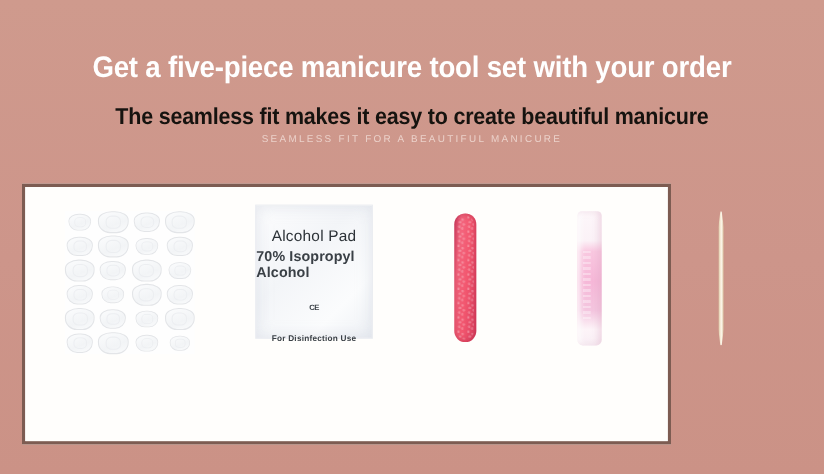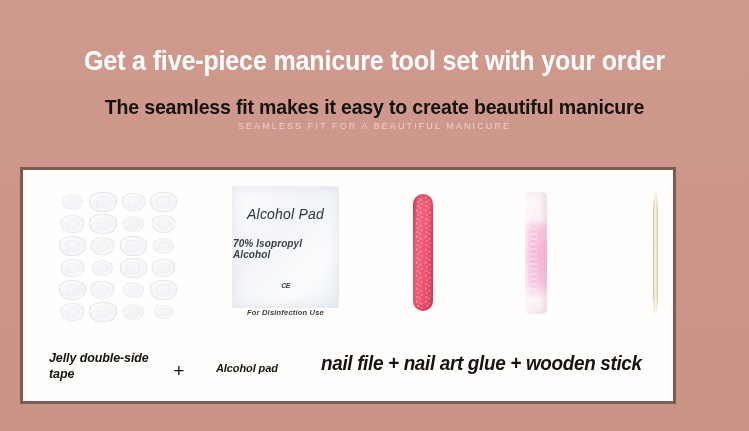--- a/index.html
+++ b/index.html
@@ -58,26 +58,25 @@
     letter-spacing: 2.1px;
     line-height: 13px;
     white-space: nowrap;
   }
 
   
   .panel {
     position: absolute;
     left: 20px;
     top: 167px;
-    width: 656px;
+    width: 590px;
     height: 237px;
     background: #fffefd;
     border: 3px solid #7d5c52;
     box-sizing: border-box;
-    font-style: italic;
   }
   .panel-inner {
     position: relative;
     width: 100%;
     height: 100%;
     background: #fffefc;
   }
 
   .products {
     position: absolute;
@@ -144,22 +143,22 @@
     align-items: center;
   }
   .pad-title {
     margin-top: 19px;
     font-size: 14px;
     color: #2c3237;
     letter-spacing: .2px;
     font-weight: 400;
   }
   .pad-sub {
-    margin-top: 16px;
-    font-size: 10px;
+    margin-top: 3px;
+    font-size: 13px;
     font-weight: 700;
     color: #3a4046;
     letter-spacing: .1px;
   }
   .pad-ce {
     margin-top: 22px;
     font-size: 7px;
     color: #3a4046;
     font-weight: 700;
     letter-spacing: -.5px;
@@ -348,23 +347,17 @@
         <div class="product p-glue">
           <div class="glue-body"></div>
         </div>
 
         <div class="product p-stick">
           <div class="stick-body"></div>
         </div>
 
       </div>
 
-      <div class="captions">
-        <div class="cap cap-tape">Jelly double-side tape</div>
-        <div class="cap cap-plus">+</div>
-        <div class="cap cap-pad">Alcohol pad</div>
-        <div class="cap cap-rest">nail file + nail art glue + wooden stick</div>
-      </div>
 
     </div>
   </div>
 
 </div>
 
 </body></html>

